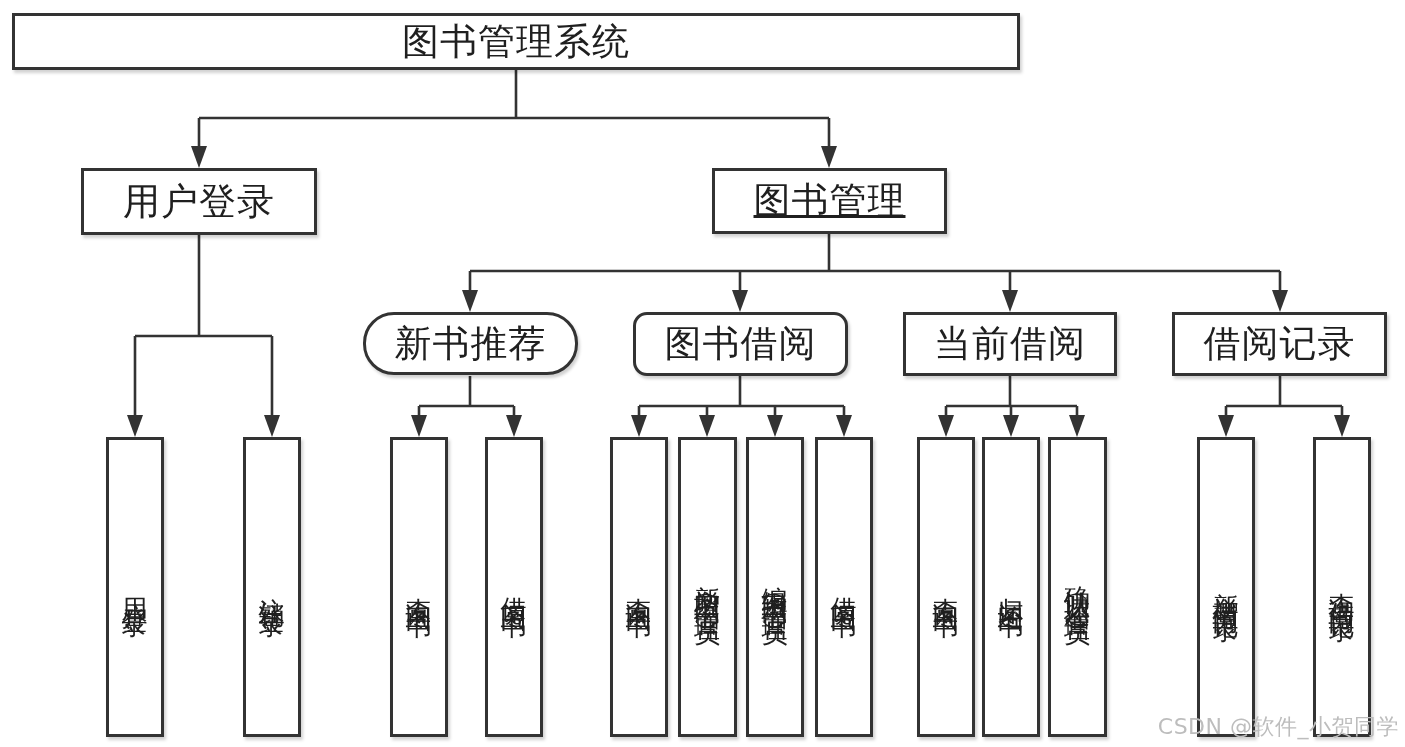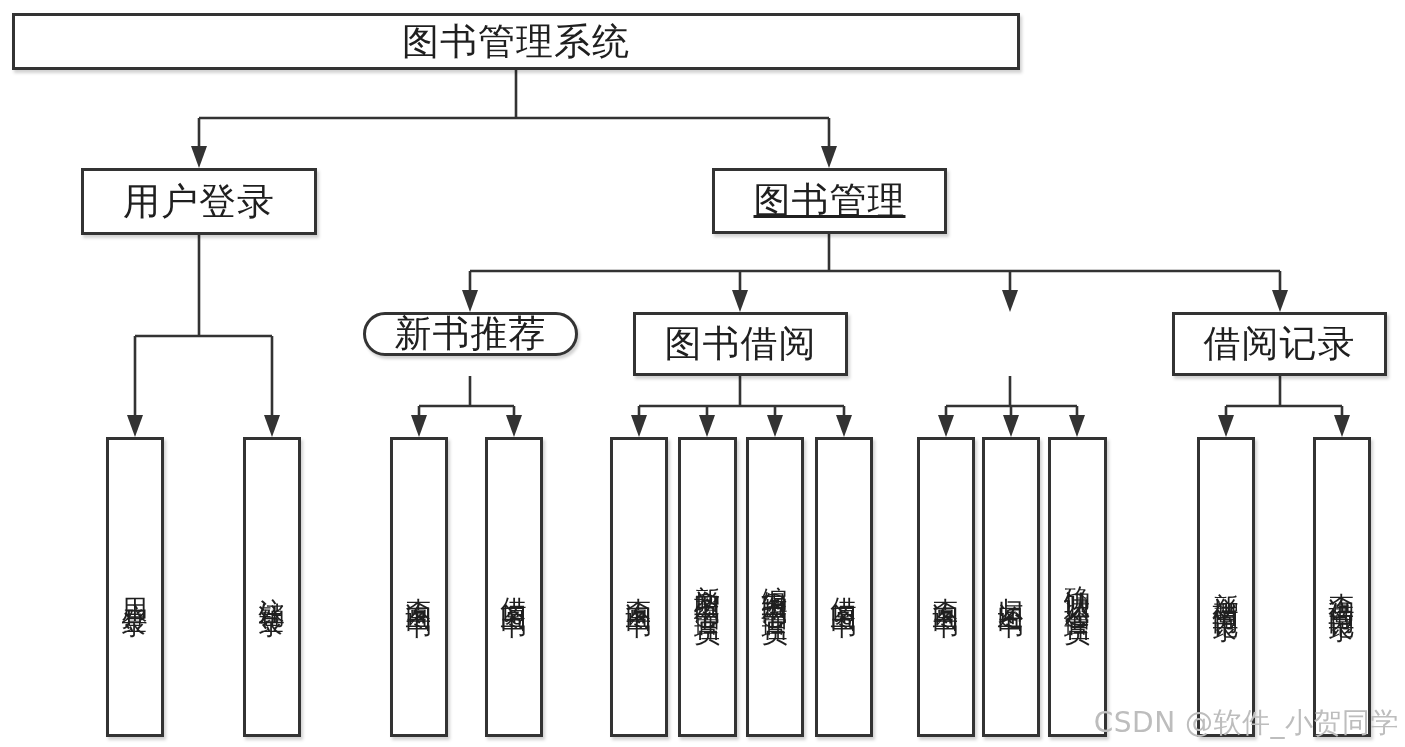--- a/index.html
+++ b/index.html
@@ -23,21 +23,21 @@
   .leaf {
     position:absolute; box-sizing:border-box; top:437px; height:300px; width:58px;
     border:3px solid var(--line,#333); background:var(--paper,#fff);
     writing-mode:vertical-rl; text-orientation:mixed;
     display:flex; align-items:center; justify-content:center;
     font-size:26px; letter-spacing:5px; line-height:1;
     box-shadow:2px 3px 3px rgba(0,0,0,0.18);
   }
   .watermark {
     position:absolute; right:6px; bottom:5px;
-    font-size:28px; color:var(--mark,#bdbdbd);
+    font-size:22px; color:var(--mark,#bdbdbd);
     letter-spacing:0.5px; z-index:5; white-space:nowrap;
   }
 </style>
 </head>
 <body>
 
 <div class="canvas">
 
   <svg class="wires" viewBox="0 0 1405 747" xmlns="http://www.w3.org/2000/svg">
     <path d="M516 70 V118 M199 118 H829 M199 118 V149 M829 118 V149
@@ -68,22 +68,23 @@
       <polygon points="1218,415 1234,415 1226,437"></polygon>
       <polygon points="1334,415 1350,415 1342,437"></polygon>
     </g>
   </svg>
 
   <div class="node" style="left:12px; top:13px; width:1008px; height:57px;">图书管理系统</div>
 
   <div class="node" style="left:81px; top:168px; width:236px; height:67px;">用户登录</div>
   <div class="node" style="left:712px; top:168px; width:235px; height:66px;text-decoration:underline;">图书管理</div>
 
-  <div class="node" style="left:363px; top:312px; width:215px; height:44px;border-radius:31px;">新书推荐</div>
-  <div class="node" style="left:633px; top:312px; width:215px; height:64px;">图书借阅</div>
+  <div class="node" style="left:363px; top:312px; width:215px; height:63px;border-radius:31px;">新书推荐</div>
+  <div class="node" style="left:633px; top:312px; width:215px; height:64px;border-radius:14px;">图书借阅</div>
+  <div class="node" style="left:903px; top:312px; width:214px; height:64px;">当前借阅</div>
   <div class="node" style="left:1172px; top:312px; width:215px; height:64px;">借阅记录</div>
 
   <div class="leaf" style="left:106px;">用户登录</div>
   <div class="leaf" style="left:243px;">注销登录</div>
 
   <div class="leaf" style="left:390px;">查询图书</div>
   <div class="leaf" style="left:485px;">借阅图书</div>
 
   <div class="leaf" style="left:610px;">查询图书</div>
   <div class="leaf" style="left:678px; width:59px;">新增图书（管理员）</div>

